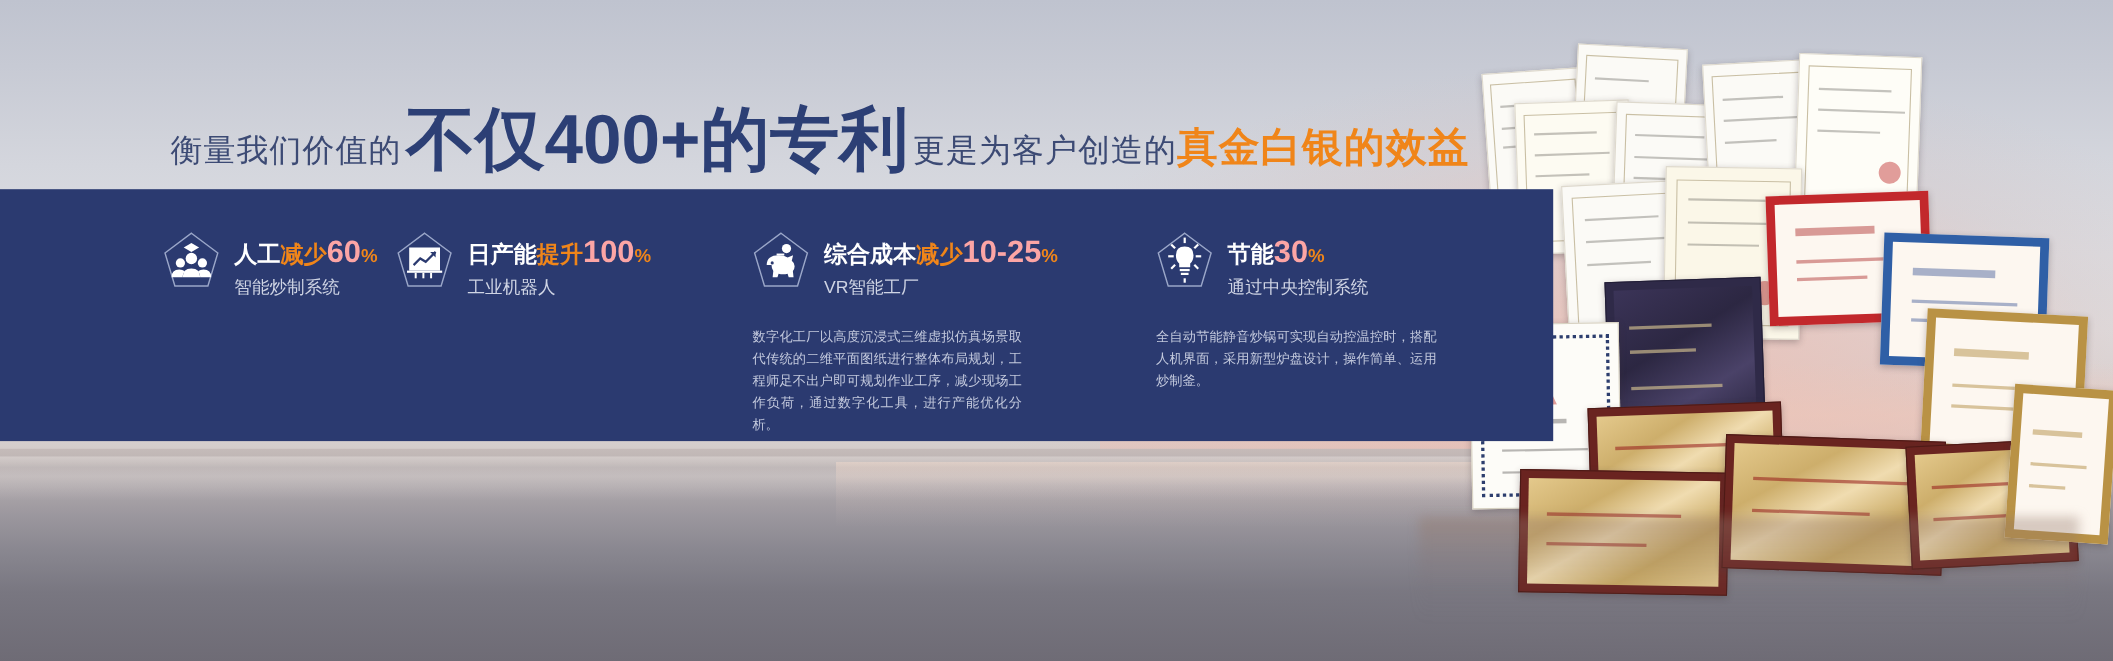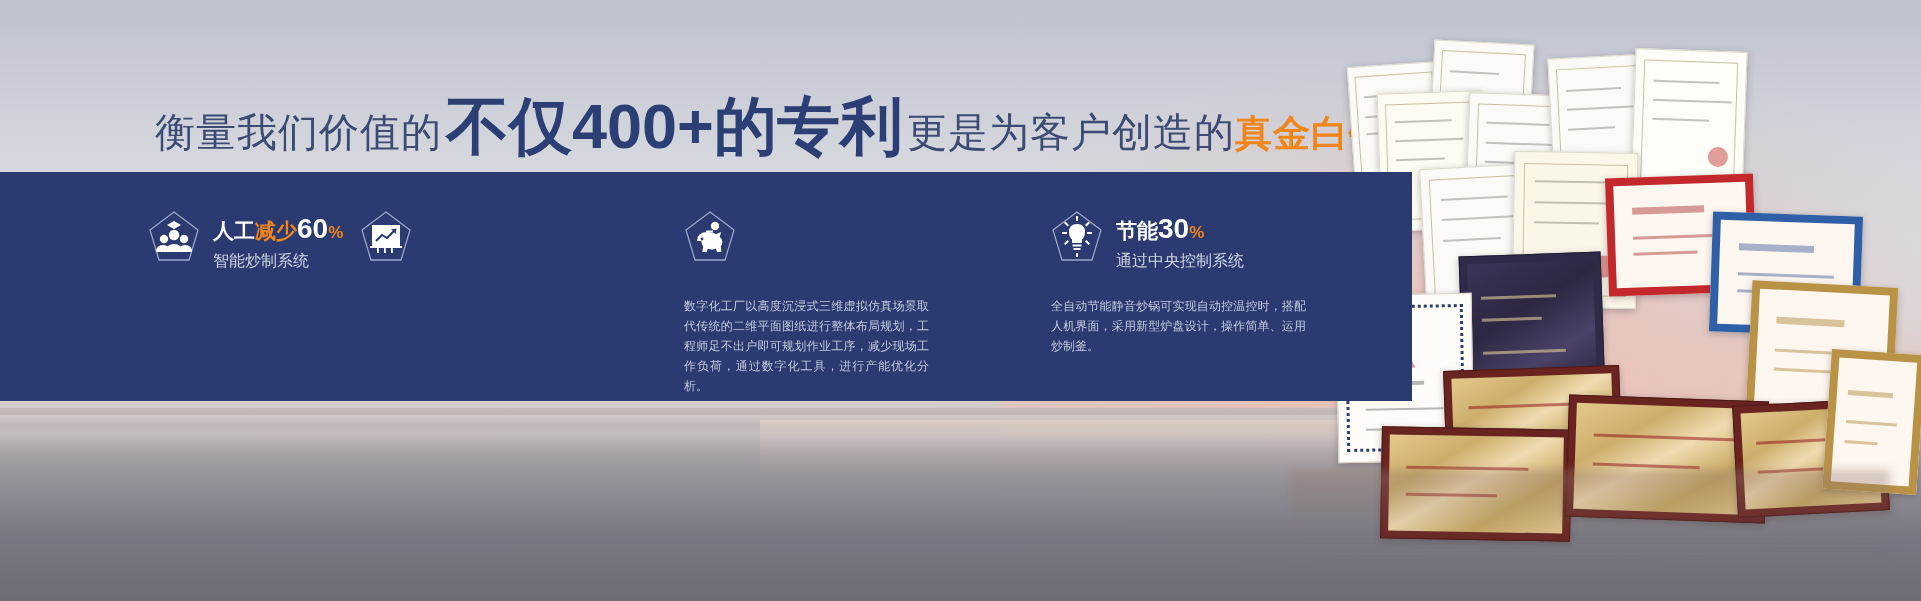--- a/index.html
+++ b/index.html
@@ -100,21 +100,21 @@
   .headline {
     position: absolute;
     left: 155px;
     top: 82px;
     height: 56px;
     display: flex;
     align-items: baseline;
     white-space: nowrap;
   }
   .hl-plain {
-    font-size: 40px;
+    font-size: 29px;
     color: #3c4a74;
     letter-spacing: 1px;
     font-weight: 400;
   }
   .hl-strong {
     font-size: 63px;
     font-weight: 700;
     color: #2c3f75;
     letter-spacing: 0px;
     margin: 0 4px;
@@ -171,21 +171,21 @@
   .feat-textcol { padding-top: 2px; }
 
   .feat-title {
     font-size: 21px;
     font-weight: 700;
     color: #ffffff;
     white-space: nowrap;
     line-height: 1.05;
   }
   .feat-title .num {
-    color: #ffffff;
+    color: #fca5a5;
     font-size: 28px;
     font-weight: 700;
   }
   .feat-title .hlw {
     color: #f08519;
     font-size: 21px;
     font-weight: 700;
   }
   .feat-title .pct {
     color: #f08519;
@@ -489,33 +489,41 @@
               <polygon points="26,2 50,20 41,50 11,50 2,20" fill="none" stroke="#9aa6c8" stroke-width="1.3"></polygon>
               <rect x="12" y="15" width="28" height="21" fill="#ffffff"></rect>
               <polyline points="16,31 22,25 27,28 36,19" fill="none" stroke="#2b3a70" stroke-width="2"></polyline>
               <polygon points="36,19 36,24 31,19" fill="#2b3a70"></polygon>
               <rect x="10" y="36" width="32" height="2" fill="#ffffff"></rect>
               <rect x="17" y="38" width="1.8" height="5" fill="#ffffff"></rect>
               <rect x="24" y="38" width="1.8" height="5" fill="#ffffff"></rect>
               <rect x="31" y="38" width="1.8" height="5" fill="#ffffff"></rect>
             </svg>
           </span>
+          <span class="feat-textcol">
+            <span class="feat-title"><span>日产能</span><span class="hlw">提升</span><span class="num">100</span><span class="pct">%</span></span>
+            <div class="feat-sub">工业机器人</div>
+          </span>
         </div>
       </div>
 
       <div class="feature f3">
         <div class="feat-head">
           <span class="feat-icon">
             <svg width="52" height="54" viewBox="0 0 52 54">
               <polygon points="26,2 50,20 41,50 11,50 2,20" fill="none" stroke="#9aa6c8" stroke-width="1.3"></polygon>
               <circle cx="31" cy="16" r="4.2" fill="#ffffff"></circle>
               <path d="M13 31 q0 -9 11 -9 q5 0 8 2.2 l5 -2.2 l-1.2 5 q2.6 2 2.6 5 q0 2.4 -1.6 4.4 l0.6 5.6 l-4.4 0 l-1 -3.2 q-2 0.6 -4 0.6 q-2.2 0 -4.2 -0.6 l-1 3.2 l-4.4 0 l0.6 -5.6 q-1.6 -2 -1.6 -5.4 z" fill="#ffffff"></path>
               <circle cx="18" cy="29" r="1.4" fill="#2b3a70"></circle>
               <rect x="22" y="20.5" width="7" height="1.8" fill="#ffffff"></rect>
             </svg>
+          </span>
+          <span class="feat-textcol">
+            <span class="feat-title"><span>综合成本</span><span class="hlw">减少</span><span class="num">10-25</span><span class="pct">%</span></span>
+            <div class="feat-sub">VR智能工厂</div>
           </span>
         </div>
         <div class="feat-body">数字化工厂以高度沉浸式三维虚拟仿真场景取代传统的二维平面图纸进行整体布局规划，工程师足不出户即可规划作业工序，减少现场工作负荷，通过数字化工具，进行产能优化分析。</div>
       </div>
 
       <div class="feature f4">
         <div class="feat-head">
           <span class="feat-icon">
             <svg width="52" height="54" viewBox="0 0 52 54">
               <polygon points="26,2 50,20 41,50 11,50 2,20" fill="none" stroke="#9aa6c8" stroke-width="1.3"></polygon>

